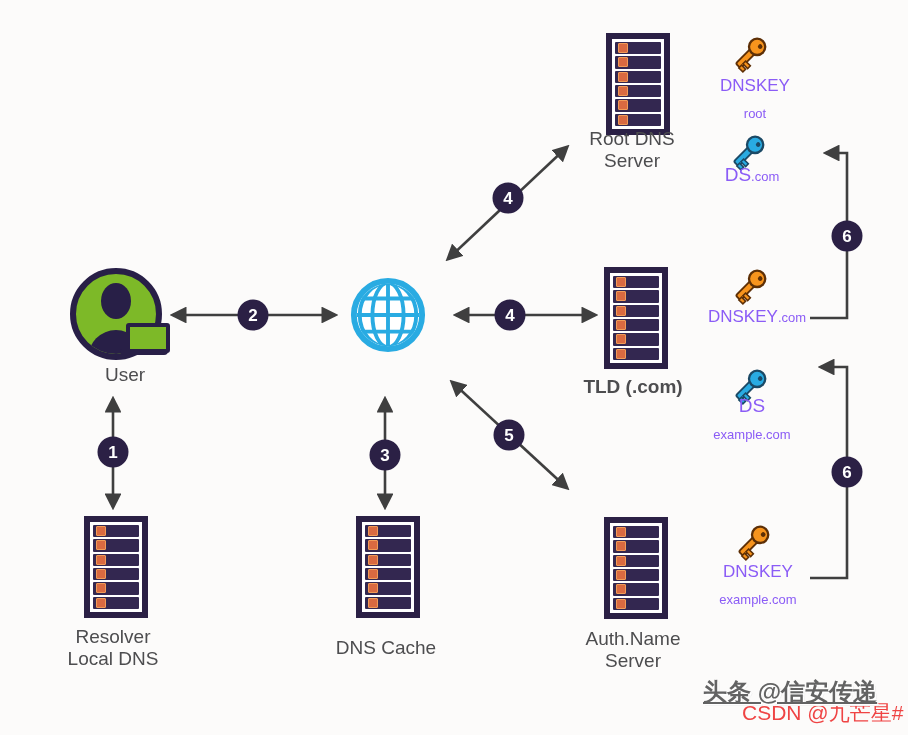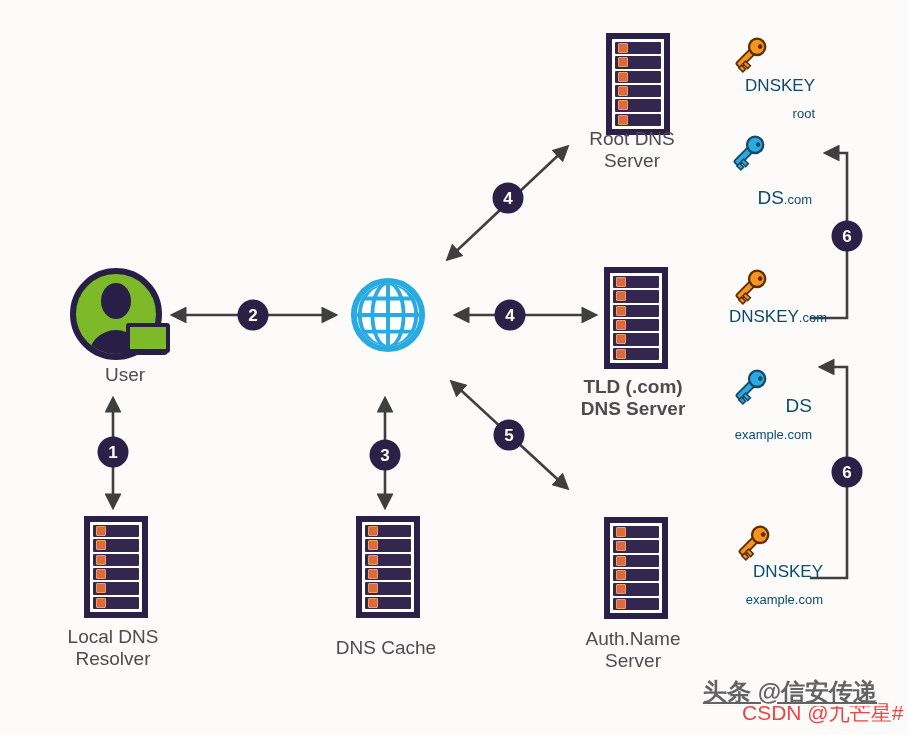--- a/index.html
+++ b/index.html
@@ -6,21 +6,21 @@
   .stage{
     position:relative;width:908px;height:735px;overflow:hidden;
     background:#fcfbfa;
     font-family:"Liberation Sans", sans-serif;
     color:#4d4d4f;
   }
   .arrows{position:absolute;left:0;top:0;width:908px;height:735px;pointer-events:none;}
 
   
   .nlabel{position:absolute;text-align:center;font-size:19px;line-height:1.18;color:#4d4d4f;}
-  .klabel{position:absolute;text-align:right;font-size:17px;line-height:1.1;color:#0c4a6e;}
+  .klabel{position:absolute;text-align:center;font-size:17px;line-height:1.1;color:#8b5cf6;}
   .klabel .big{font-size:19px;}
   .klabel .suffix{font-size:13px;}
   .klabel .sub{display:block;font-size:13px;margin-top:11px;}
 
   
   .avatar{position:absolute;width:80px;height:80px;border-radius:50%;
     background:#7db928;border:6px solid #281f47;overflow:hidden;}
   .avatar .head{position:absolute;left:50%;top:9px;transform:translateX(-50%);
     width:30px;height:36px;background:#281f47;border-radius:50%;}
   .avatar .torso{position:absolute;left:50%;bottom:-10px;transform:translateX(-50%);
@@ -147,21 +147,20 @@
       </div>
       <div class="slat">
         <div class="sq"></div>
       </div>
       <div class="slat">
         <div class="sq"></div>
       </div>
   </div>
   <div class="nlabel" style="left:553px;top:376px;width:160px;font-weight:bold;">
     <div>TLD (.com)</div>
-    <div>DNS Server</div>
   </div>
 
   <div class="server" style="left:604px;top:517px;">
     <div class="slat">
         <div class="sq"></div>
       </div>
       <div class="slat">
         <div class="sq"></div>
       </div>
       <div class="slat">
@@ -196,22 +195,22 @@
         <div class="sq"></div>
       </div>
       <div class="slat">
         <div class="sq"></div>
       </div>
       <div class="slat">
         <div class="sq"></div>
       </div>
   </div>
   <div class="nlabel" style="left:33px;top:626px;width:160px;">
+    <div>Resolver</div>
     <div>Local DNS</div>
-    <div>Resolver</div>
   </div>
 
   <div class="server" style="left:356px;top:516px;">
     <div class="slat">
         <div class="sq"></div>
       </div>
       <div class="slat">
         <div class="sq"></div>
       </div>
       <div class="slat">
@@ -245,21 +244,21 @@
 
   <svg class="key key-blue" style="left:724px;top:130px;" viewBox="0 0 48 48">
     <g transform="rotate(45 24 24)">
       <rect class="kfill kstroke" x="20.5" y="18" width="7" height="22" rx="2" stroke-width="2"></rect>
       <rect class="kfill kstroke" x="26" y="31" width="7" height="4" stroke-width="1.6"></rect>
       <rect class="kfill kstroke" x="26" y="37" width="6" height="4" stroke-width="1.6"></rect>
       <circle class="kfill kstroke" cx="24" cy="12" r="8.5" stroke-width="2.4"></circle>
       <circle class="khole" cx="26" cy="9.5" r="2.4"></circle>
     </g>
   </svg>
-  <div class="klabel" style="left:692px;top:188px;width:120px;">
+  <div class="klabel" style="left:692px;top:165px;width:120px;">
     <span class="big">DS</span><span class="suffix">.com</span>
   </div>
 
   <svg class="key key-orange" style="left:726px;top:264px;" viewBox="0 0 48 48">
     <g transform="rotate(45 24 24)">
       <rect class="kfill kstroke" x="20.5" y="18" width="7" height="22" rx="2" stroke-width="2"></rect>
       <rect class="kfill kstroke" x="26" y="31" width="7" height="4" stroke-width="1.6"></rect>
       <rect class="kfill kstroke" x="26" y="37" width="6" height="4" stroke-width="1.6"></rect>
       <circle class="kfill kstroke" cx="24" cy="12" r="8.5" stroke-width="2.4"></circle>
       <circle class="khole" cx="26" cy="9.5" r="2.4"></circle>

